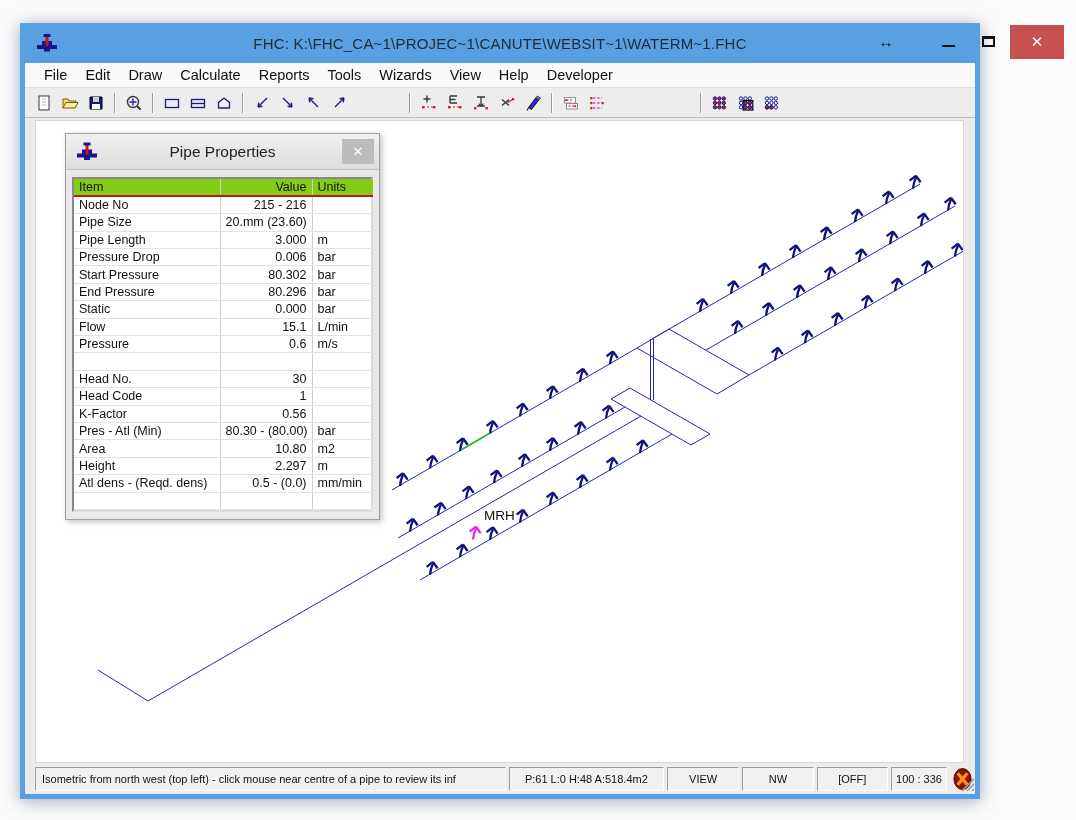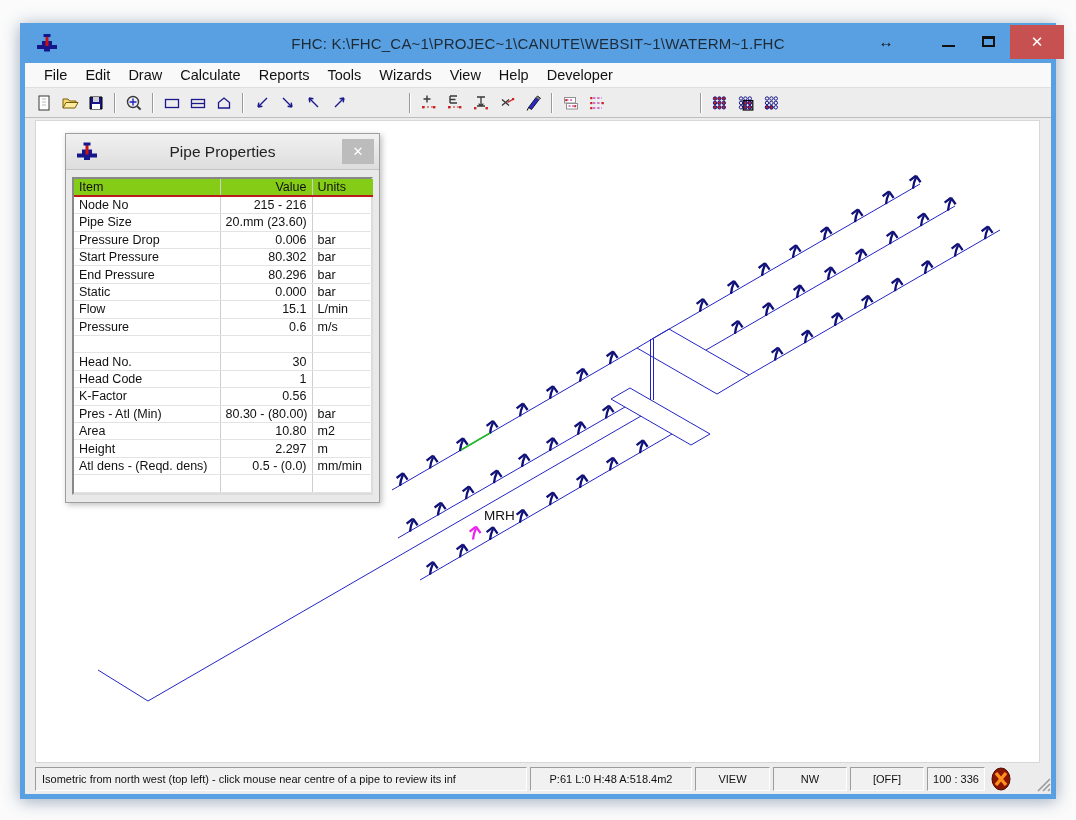--- a/index.html
+++ b/index.html
@@ -1,20 +1,20 @@
 <!DOCTYPE html>
 <html><head>
 <meta charset="utf-8">
 <style>
   html,body{margin:0;padding:0;width:1076px;height:820px;background:#fbfbfb;
     font-family:"Liberation Sans","DejaVu Sans",sans-serif;overflow:hidden;}
   *{box-sizing:border-box;}
 
   
-  #window{position:absolute;left:20px;top:23px;width:1036px;height:776px;
+  #window{position:absolute;left:20px;top:23px;width:960px;height:776px;
     background:#58a0e2;box-shadow:0 2px 16px rgba(40,70,110,.45);}
   #titlebar{position:relative;height:40px;display:flex;align-items:center;}
   #app-icon{position:absolute;left:16px;top:10px;width:22px;height:20px;}
   #title-text{flex:1;text-align:center;font-size:15px;color:#1e2a36;letter-spacing:.2px;}
   .tb-btn{position:absolute;top:0;height:36px;display:flex;align-items:center;
     justify-content:center;color:#111;font-size:14px;cursor:default;}
   #btn-fit{left:846px;width:40px;font-size:15px;}
   #btn-min{left:908px;width:40px;}
   #btn-min .g{width:13px;height:0;border-bottom:2px solid #111;margin-top:10px;}
   #btn-max{left:948px;width:40px;}
@@ -388,20 +388,25 @@
                   <td>Node No</td>
                   <td class="v">215 -  216</td>
                   <td></td>
                 </tr>
                 <tr>
                   <td>Pipe Size</td>
                   <td class="v">20.mm (23.60)</td>
                   <td></td>
                 </tr>
                 <tr>
+                  <td>Pipe Length</td>
+                  <td class="v">3.000</td>
+                  <td>m</td>
+                </tr>
+                <tr>
                   <td>Pressure Drop</td>
                   <td class="v">0.006</td>
                   <td>bar</td>
                 </tr>
                 <tr>
                   <td>Start Pressure</td>
                   <td class="v">80.302</td>
                   <td>bar</td>
                 </tr>
                 <tr>

